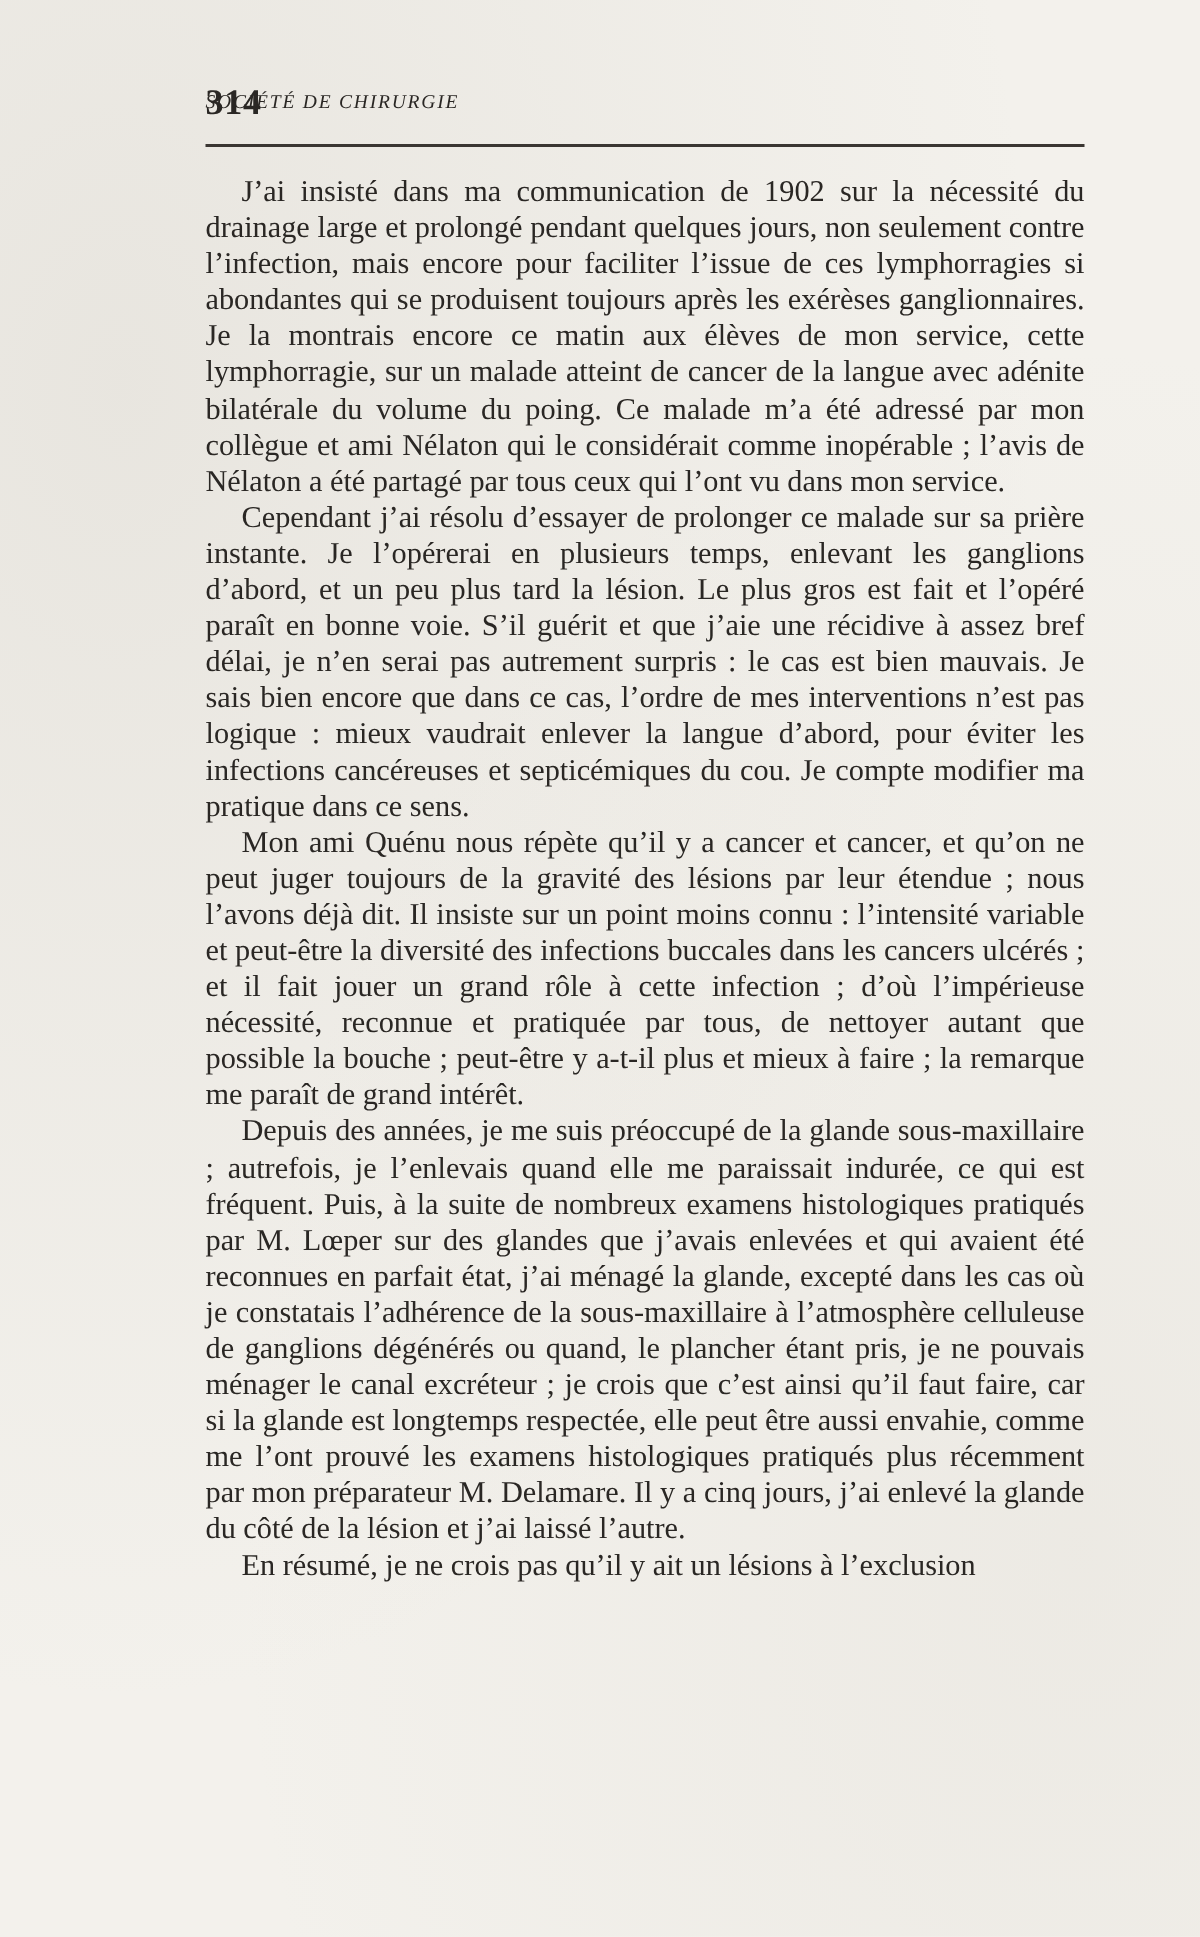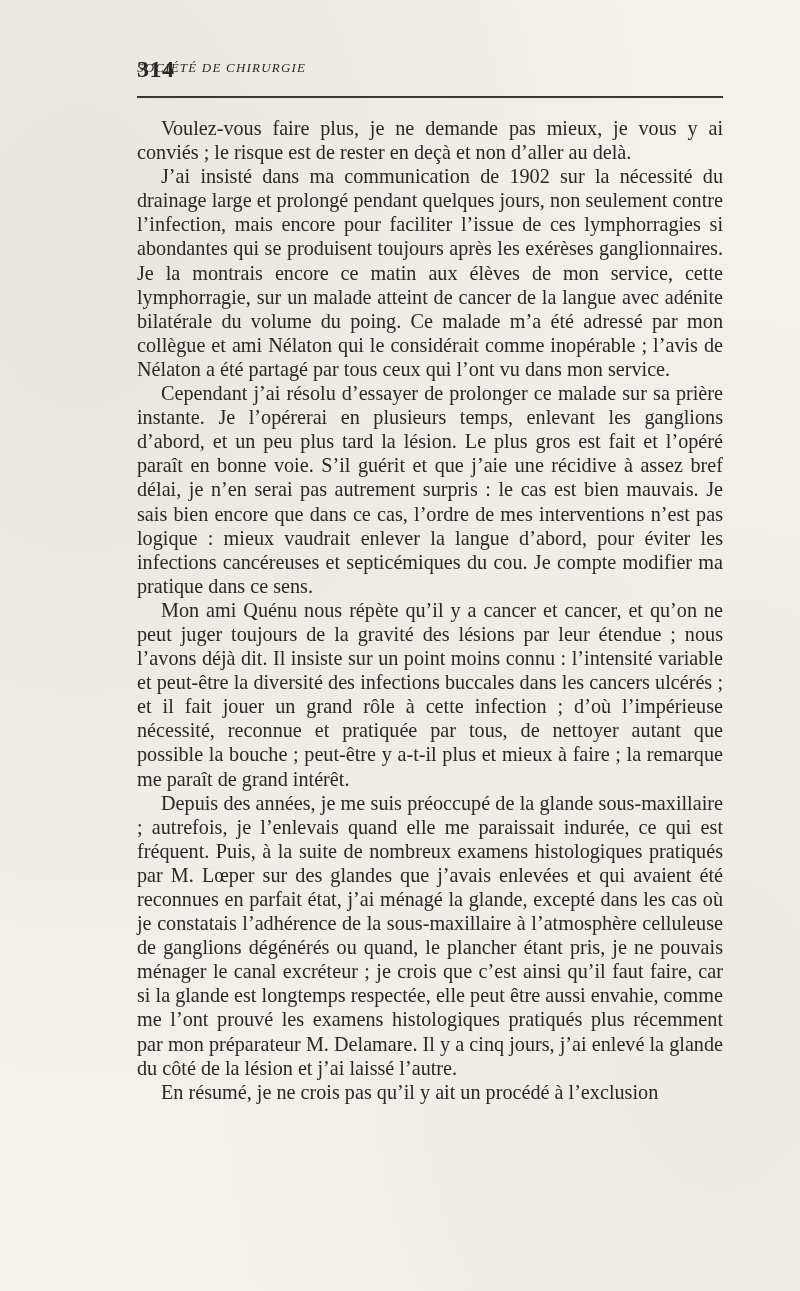--- a/index.html
+++ b/index.html
@@ -40,20 +40,19 @@
 </head>
 <body>
 
 <div class="page">
   <div class="header">
     <span class="page-number">314</span>
     <span class="running-title">SOCIÉTÉ DE CHIRURGIE</span>
   </div>
   <div class="rule"></div>
   <div class="body-text">
-    <p>Voulez-vous faire plus, je ne demande pas mieux, je vous y ai conviés ; le risque est de rester en deçà et non d’aller au delà.</p>
     <p>J’ai insisté dans ma communication de 1902 sur la nécessité du drainage large et prolongé pendant quelques jours, non seulement contre l’infection, mais encore pour faciliter l’issue de ces lymphorragies si abondantes qui se produisent toujours après les exérèses ganglionnaires. Je la montrais encore ce matin aux élèves de mon service, cette lymphorragie, sur un malade atteint de cancer de la langue avec adénite bilatérale du volume du poing. Ce malade m’a été adressé par mon collègue et ami Nélaton qui le considérait comme inopérable ; l’avis de Nélaton a été partagé par tous ceux qui l’ont vu dans mon service.</p>
     <p>Cependant j’ai résolu d’essayer de prolonger ce malade sur sa prière instante. Je l’opérerai en plusieurs temps, enlevant les ganglions d’abord, et un peu plus tard la lésion. Le plus gros est fait et l’opéré paraît en bonne voie. S’il guérit et que j’aie une récidive à assez bref délai, je n’en serai pas autrement surpris : le cas est bien mauvais. Je sais bien encore que dans ce cas, l’ordre de mes interventions n’est pas logique : mieux vaudrait enlever la langue d’abord, pour éviter les infections cancéreuses et septicémiques du cou. Je compte modifier ma pratique dans ce sens.</p>
     <p>Mon ami Quénu nous répète qu’il y a cancer et cancer, et qu’on ne peut juger toujours de la gravité des lésions par leur étendue ; nous l’avons déjà dit. Il insiste sur un point moins connu : l’intensité variable et peut-être la diversité des infections buccales dans les cancers ulcérés ; et il fait jouer un grand rôle à cette infection ; d’où l’impérieuse nécessité, reconnue et pratiquée par tous, de nettoyer autant que possible la bouche ; peut-être y a-t-il plus et mieux à faire ; la remarque me paraît de grand intérêt.</p>
     <p>Depuis des années, je me suis préoccupé de la glande sous-maxillaire ; autrefois, je l’enlevais quand elle me paraissait indurée, ce qui est fréquent. Puis, à la suite de nombreux examens histologiques pratiqués par M. Lœper sur des glandes que j’avais enlevées et qui avaient été reconnues en parfait état, j’ai ménagé la glande, excepté dans les cas où je constatais l’adhérence de la sous-maxillaire à l’atmosphère celluleuse de ganglions dégénérés ou quand, le plancher étant pris, je ne pouvais ménager le canal excréteur ; je crois que c’est ainsi qu’il faut faire, car si la glande est longtemps respectée, elle peut être aussi envahie, comme me l’ont prouvé les examens histologiques pratiqués plus récemment par mon préparateur M. Delamare. Il y a cinq jours, j’ai enlevé la glande du côté de la lésion et j’ai laissé l’autre.</p>
-    <p>En résumé, je ne crois pas qu’il y ait un procédé à l’exclusion</p>
+    <p>En résumé, je ne crois pas qu’il y ait un lésions à l’exclusion</p>
   </div>
 </div>
 
 </body></html>

